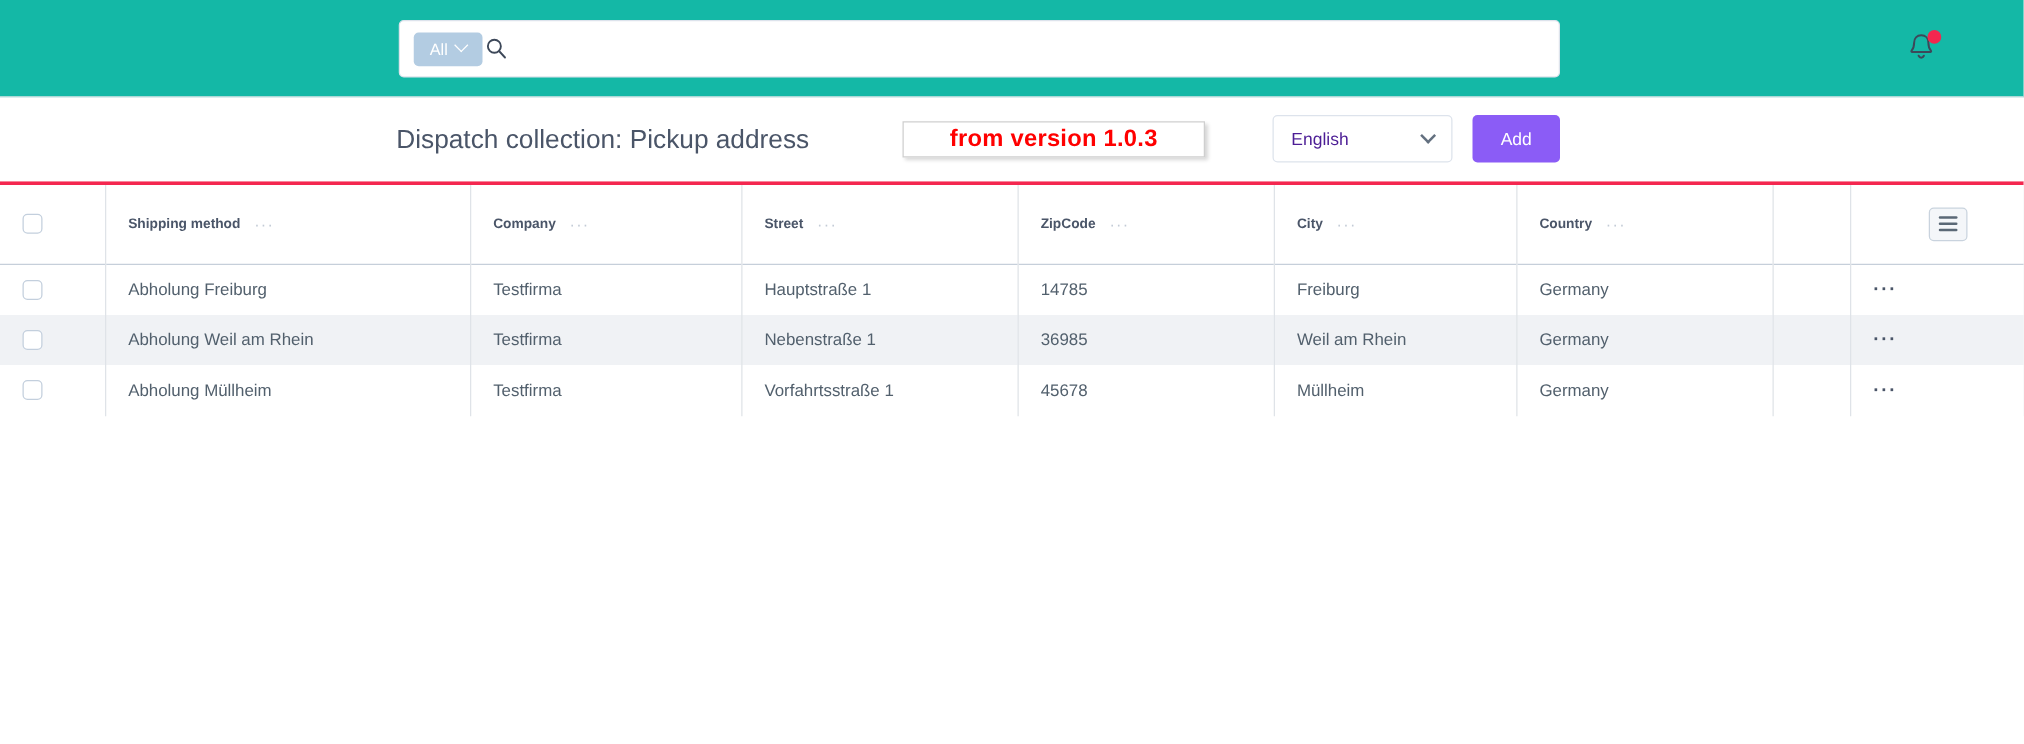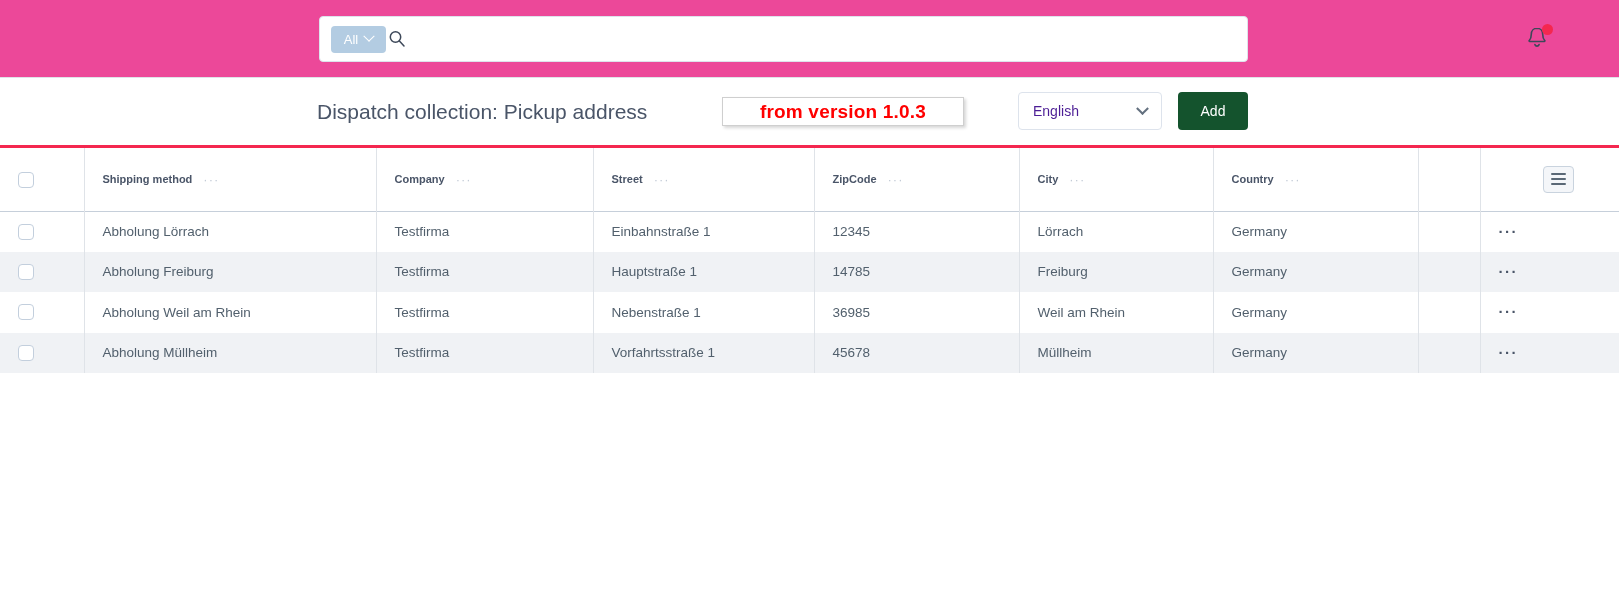--- a/index.html
+++ b/index.html
@@ -8,21 +8,21 @@
     height: 595px;
     background: #ffffff;
     font-family: "Liberation Sans", sans-serif;
     overflow: hidden;
   }
 
   
   .topbar {
     position: relative;
     height: 78px;
-    background: #ec4899;
+    background: #14b8a6;
     border-bottom: 1px solid #dfe3e8;
     display: flex;
     align-items: center;
     justify-content: center;
   }
   .search-wrap {
     position: absolute;
     left: 319px;
     top: 16px;
     width: 929px;
@@ -145,21 +145,21 @@
     border-right: 2px solid #63707f;
     border-bottom: 2px solid #63707f;
     transform: rotate(45deg) translate(-2px,-2px);
   }
   .add-btn {
     position: absolute;
     left: 1178px;
     top: 14px;
     width: 70px;
     height: 38px;
-    background: #14532d;
+    background: #8b5cf6;
     color: #ffffff;
     border: none;
     border-radius: 4px;
     font-size: 14px;
     font-family: "Liberation Sans", sans-serif;
     cursor: pointer;
   }
 
   
   .table-wrap {
@@ -344,31 +344,20 @@
         <th class="col-actions">
           <div class="burger-btn">
             <span></span>
             <span></span>
             <span></span>
           </div>
         </th>
       </tr>
     </thead>
     <tbody id="table-body">
-        <tr>
-          <td class="c-check"><span class="chk"></span></td>
-          <td>Abholung Lörrach</td>
-          <td>Testfirma</td>
-          <td>Einbahnstraße 1</td>
-          <td>12345</td>
-          <td>Lörrach</td>
-          <td>Germany</td>
-          <td class="col-blank"></td>
-          <td class="col-actions"><span class="row-dots">···</span></td>
-        </tr>
         <tr>
           <td class="c-check"><span class="chk"></span></td>
           <td>Abholung Freiburg</td>
           <td>Testfirma</td>
           <td>Hauptstraße 1</td>
           <td>14785</td>
           <td>Freiburg</td>
           <td>Germany</td>
           <td class="col-blank"></td>
           <td class="col-actions"><span class="row-dots">···</span></td>

